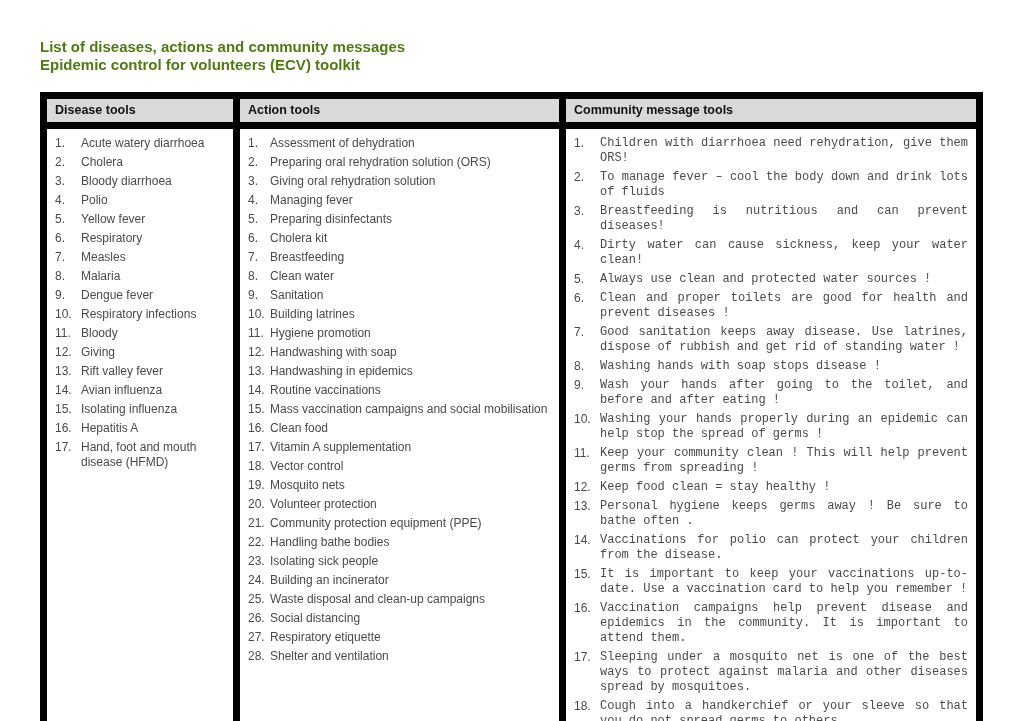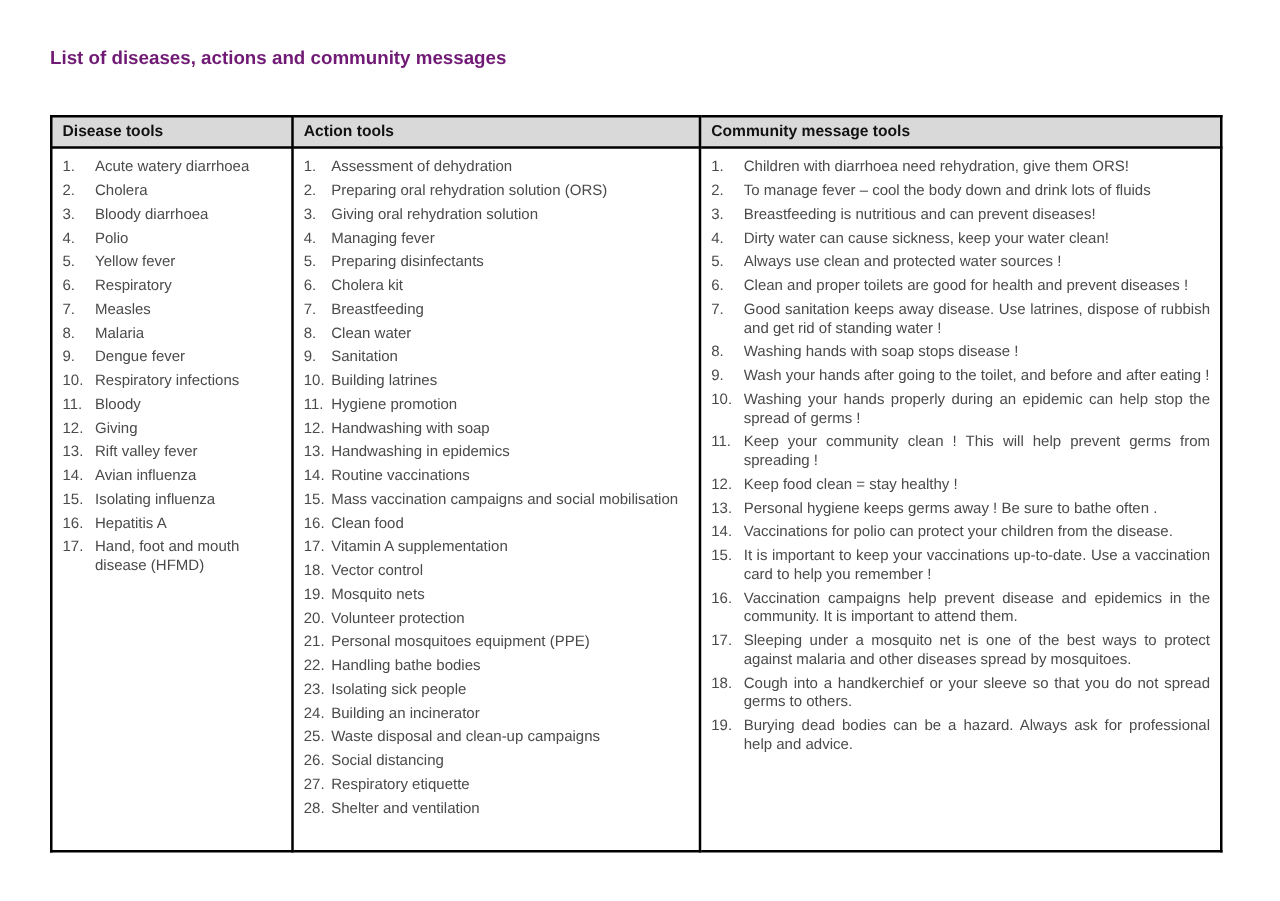--- a/index.html
+++ b/index.html
@@ -20,36 +20,36 @@
     background: #ffffff;
     overflow: hidden;
   }
   .doc-title {
     position: absolute;
     left: 40px;
     top: 38px;
     font-size: 15px;
     line-height: 18px;
     font-weight: bold;
-    color: #701a75;
+    color: #4d7c0f;
   }
   table.tools-table {
     position: absolute;
     left: 40px;
     top: 92px;
     width: 936px;
     border-collapse: collapse;
     table-layout: fixed;
   }
   table.tools-table col.c1 { width: 193px; }
   table.tools-table col.c2 { width: 326px; }
   table.tools-table col.c3 { width: 417px; }
   table.tools-table th,
   table.tools-table td {
-    border: 2px solid #000000;
+    border: 7px solid #000000;
     vertical-align: top;
     margin-top: 39px;
   }
   table.tools-table th {
     background: #d9d9d9;
     color: #111111;
     font-size: 12.5px;
     font-weight: bold;
     text-align: left;
     padding: 4px 8px 4px 8px;
@@ -74,29 +74,30 @@
   }
   ul.tool-list li .num {
     flex: 0 0 24px;
   }
   ul.tool-list li .txt {
     flex: 1 1 auto;
   }
   td.col-1 ul.tool-list li .num { flex-basis: 26px; }
   td.col-2 ul.tool-list li .num { flex-basis: 22px; }
   td.col-3 ul.tool-list li .num { flex-basis: 26px; }
-  td.col-3 ul.tool-list li .txt { text-align: justify; }
+  td.col-3 ul.tool-list li .txt { text-align: justify; font-family: Liberation Mono, monospace; }
 </style>
 </head>
 <body>
 
 <div class="page">
 
   <div class="doc-title">
     <div>List of diseases, actions and community messages</div>
+    <div>Epidemic control for volunteers (ECV) toolkit</div>
   </div>
 
   <table class="tools-table">
     <colgroup>
       <col class="c1">
       <col class="c2">
       <col class="c3">
     </colgroup>
     <thead>
       <tr>
@@ -256,21 +257,21 @@
               <li>
                 <span class="num">19.</span>
                 <span class="txt">Mosquito nets</span>
               </li>
               <li>
                 <span class="num">20.</span>
                 <span class="txt">Volunteer protection</span>
               </li>
               <li>
                 <span class="num">21.</span>
-                <span class="txt">Personal mosquitoes equipment (PPE)</span>
+                <span class="txt">Community protection equipment (PPE)</span>
               </li>
               <li>
                 <span class="num">22.</span>
                 <span class="txt">Handling bathe bodies</span>
               </li>
               <li>
                 <span class="num">23.</span>
                 <span class="txt">Isolating sick people</span>
               </li>
               <li>

